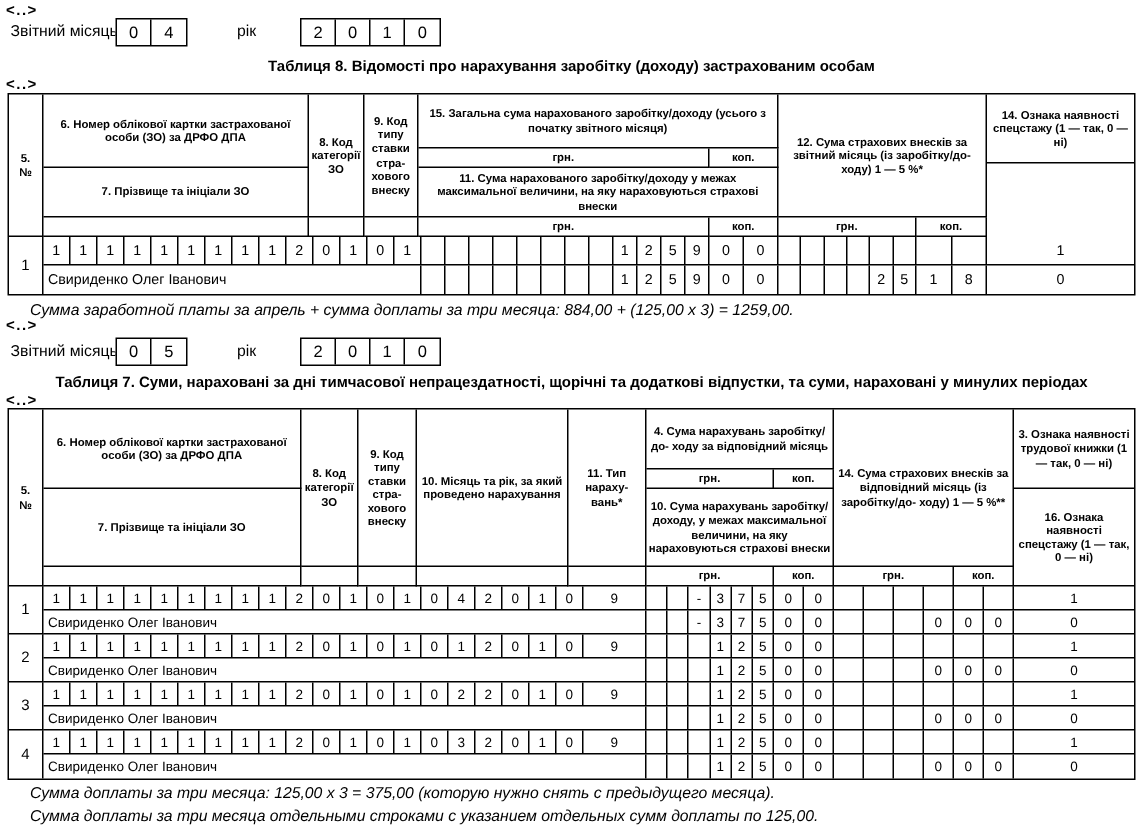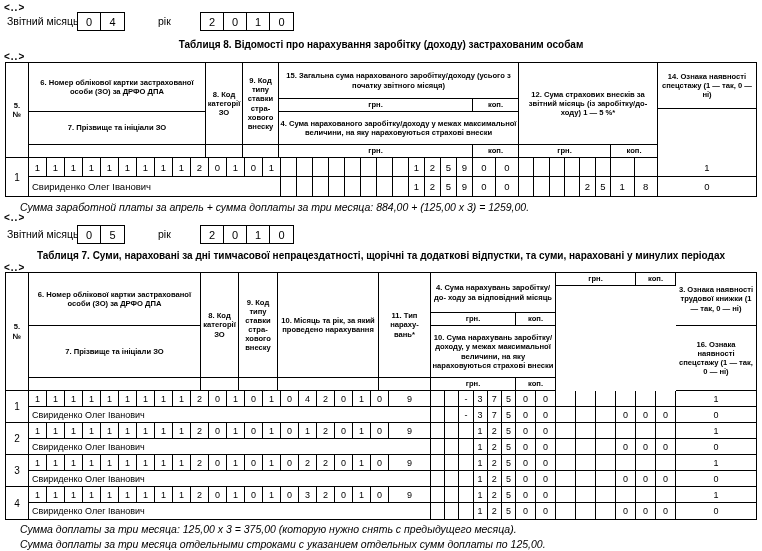--- a/index.html
+++ b/index.html
@@ -83,21 +83,21 @@
     <div class="stack" style="width:36px">
       <div class="hc" style="height:82px">9. Код типу ставки стра- хового внеску</div>
       <div class="hc" style="height:13px"></div>
     </div>
     <div class="stack" style="width:240px">
       <div class="hc" style="height:36px">15. Загальна сума нарахованого заробітку/доходу (усього з початку звітного місяця)</div>
       <div class="row" style="height:13px">
         <div class="hc" style="width:194px;height:13px">грн.</div>
         <div class="hc" style="width:46px;height:13px">коп.</div>
       </div>
-      <div class="hc" style="height:33px">4. Сума нарахованого заробітку/доходу у межах максимальної величини, на яку нараховуються страхові внески</div>
+      <div class="hc" style="height:33px">11. Сума нарахованого заробітку/доходу у межах максимальної величини, на яку нараховуються страхові внески</div>
       <div class="row" style="height:13px">
         <div class="hc" style="width:194px;height:13px">грн.</div>
         <div class="hc" style="width:46px;height:13px">коп.</div>
       </div>
     </div>
     <div class="stack" style="width:139px">
       <div class="hc" style="height:82px">12. Сума страхових внесків за звітний місяць (із заробітку/до- ходу) 1 — 5 %*</div>
       <div class="row" style="height:13px">
         <div class="hc" style="width:92px;height:13px">грн.</div>
         <div class="hc" style="width:47px;height:13px">коп.</div>
@@ -251,20 +251,21 @@
         <div class="hc" style="width:85px;height:13px">грн.</div>
         <div class="hc" style="width:40px;height:13px">коп.</div>
       </div>
       <div class="hc" style="height:52px">10. Сума нарахувань заробітку/ доходу, у межах максимальної величини, на яку нараховуються страхові внески</div>
       <div class="row" style="height:13px">
         <div class="hc" style="width:85px;height:13px">грн.</div>
         <div class="hc" style="width:40px;height:13px">коп.</div>
       </div>
     </div>
     <div class="stack" style="width:120px">
+      <div class="hc" style="height:105px">14. Сума страхових внесків за відповідний місяць (із заробітку/до- ходу) 1 — 5 %**</div>
       <div class="row" style="height:13px">
         <div class="hc" style="width:80px;height:13px">грн.</div>
         <div class="hc" style="width:40px;height:13px">коп.</div>
       </div>
     </div>
     <div class="stack" style="width:80px">
       <div class="hc nr" style="height:53px">3. Ознака наявності трудової книжки (1 — так, 0 — ні)</div>
       <div class="hc nr" style="height:65px">16. Ознака наявності спецстажу (1 — так, 0 — ні)</div>
     </div>
   </div>

